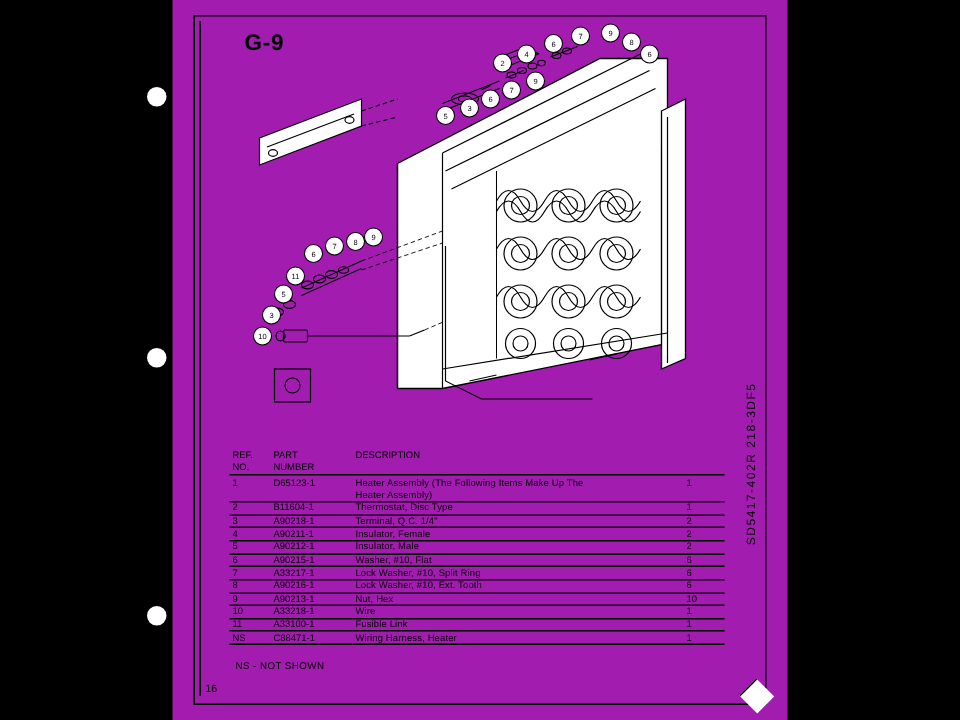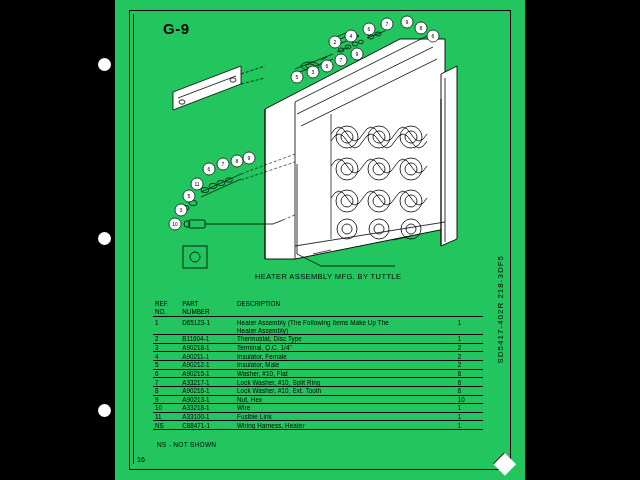--- a/index.html
+++ b/index.html
@@ -12,21 +12,21 @@
     height: 480px;
     overflow: hidden;
     font-family: "Liberation Sans", sans-serif;
   }
   .page {
     position: absolute;
     left: 115px;
     top: 0px;
     width: 410px;
     height: 480px;
-    background: #22c55e;
+    background: #a21caf;
   }
   
   .hole {
     position: absolute;
     width: 13px;
     height: 13px;
     border-radius: 50%;
     background: #ffffff;
   }
   .hole.l1 { left: 98px; top: 58px; }
@@ -352,21 +352,20 @@
             <text x="104" y="146">9</text>
           <text x="52" y="172">11</text>
             <text x="44" y="184">5</text>
           <text x="36" y="198">3</text>
           <text x="30" y="212">10</text>
         </g>
       </g>
     </svg>
   </div>
 
-  <div class="fig-caption">HEATER ASSEMBLY MFG. BY TUTTLE</div>
 
   <div class="table-wrap">
     <table class="parts">
       <colgroup>
         <col class="c-ref">
           <col class="c-part">
           <col class="c-desc">
           <col class="c-qty">
       </colgroup>
       <tbody>

